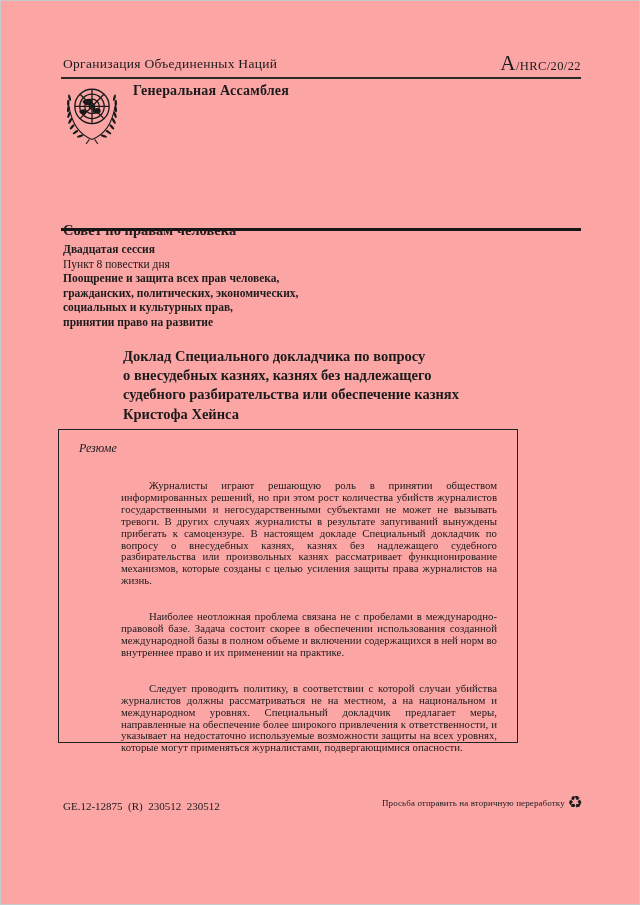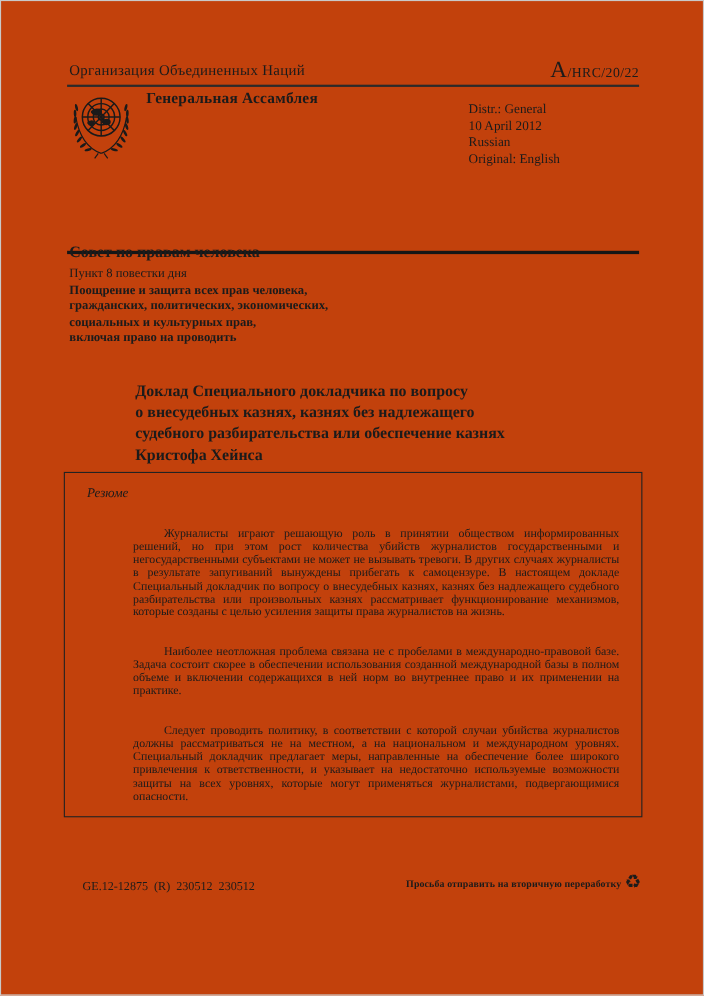--- a/index.html
+++ b/index.html
@@ -1,20 +1,20 @@
 <!DOCTYPE html>
 <html lang="ru"><head>
 <meta charset="utf-8">
 <style>
   html,body{margin:0;padding:0;background:#e8e8e8;}
   .page{
     position:relative;
     width:640px;height:905px;
     margin:0 auto;
-    background:#c2410c;
+    background:#fca5a5;
     border:1px solid #c9c9c9;
     box-sizing:border-box;
     font-family:"Liberation Serif", serif;
     color:#1b1b1b;
     overflow:hidden;
     padding-left:20px;
   }
   
   .org-name{position:absolute;left:62px;top:55px;font-size:13.5px;letter-spacing:.3px;}
   .doc-symbol{position:absolute;right:58px;top:50px;font-size:12.5px;letter-spacing:.4px;}
@@ -27,34 +27,34 @@
   
   .session-block{position:absolute;left:62px;top:221px;width:360px;}
   .session-heading{font-size:14.5px;font-weight:bold;margin:0 0 3px 0;}
   .session-line{font-size:11.5px;font-weight:bold;line-height:14.5px;}
   .agenda-item{font-size:11.5px;line-height:14.5px;}
   .agenda-topic{font-size:11.5px;font-weight:bold;line-height:14.6px;}
   
   .report-title{position:absolute;left:122px;top:346px;width:430px;font-size:14.5px;font-weight:bold;line-height:19.2px;font-family:Liberation Serif, serif;}
   
   .summary-box{
-    position:absolute;left:57px;top:428px;width:526px;height:314px;
+    position:absolute;left:57px;top:428px;width:460px;height:314px;
     border:1.5px solid #222;box-sizing:border-box;
   }
   .summary-label{font-style:italic;font-size:12px;margin:11px 0 6px 20px;}
   .summary-para{
     margin:17px 20px 0 62px;
     font-size:10.8px;line-height:11.9px;
     text-align:justify;text-indent:28px;
     padding-top:7px;
   }
   
-  .footer-left{position:absolute;left:62px;top:799px;font-size:11px;white-space:pre;margin-left:12px;}
+  .footer-left{position:absolute;left:62px;top:799px;font-size:11px;white-space:pre;}
   .footer-right{position:absolute;right:56px;top:793px;display:flex;align-items:center;}
-  .recycle-note{font-size:9px;font-weight:bold;letter-spacing:.1px;}
+  .recycle-note{font-size:9px;font-weight:normal;letter-spacing:.1px;}
   .recycle-icon{font-family:"DejaVu Sans",sans-serif;font-size:17px;line-height:17px;margin-left:3px;}
 </style>
 </head>
 <body>
 
 <div class="page">
 
   <div class="org-name">Организация Объединенных Наций</div>
   <div class="doc-symbol"><span class="big">A</span><span>/HRC/20/22</span></div>
   <div class="rule-thin"></div>
@@ -102,36 +102,31 @@
         <ellipse cx="85" cy="53" rx="5" ry="1.8" transform="rotate(72 85 53)"></ellipse>
         <ellipse cx="86" cy="44" rx="5" ry="1.8" transform="rotate(82 86 44)"></ellipse>
         <ellipse cx="86" cy="35" rx="5" ry="1.8" transform="rotate(92 86 35)"></ellipse>
         <ellipse cx="84" cy="27" rx="5" ry="1.8" transform="rotate(104 84 27)"></ellipse>
       </g>
     </svg>
   </div>
 
   <div class="assembly-title">Генеральная Ассамблея</div>
 
-  <div class="distr-block">
-    <div>Distr.: General</div>
-    <div>10 April 2012</div>
-    <div>Russian</div>
-    <div>Original: English</div>
-  </div>
 
   <div class="rule-thick"></div>
 
   <div class="session-block">
     <div class="session-heading">Совет по правам человека</div>
+    <div class="session-line">Двадцатая сессия</div>
     <div class="agenda-item">Пункт 8 повестки дня</div>
     <div class="agenda-topic">Поощрение и защита всех прав человека,</div>
     <div class="agenda-topic">гражданских, политических, экономических,</div>
     <div class="agenda-topic">социальных и культурных прав,</div>
-    <div class="agenda-topic">включая право на проводить</div>
+    <div class="agenda-topic">принятии право на развитие</div>
   </div>
 
   <div class="report-title">
     <div>Доклад Специального докладчика по вопросу</div>
     <div>о внесудебных казнях, казнях без надлежащего</div>
     <div>судебного разбирательства или обеспечение казнях</div>
     <div>Кристофа Хейнса</div>
   </div>
 
   <div class="summary-box">

